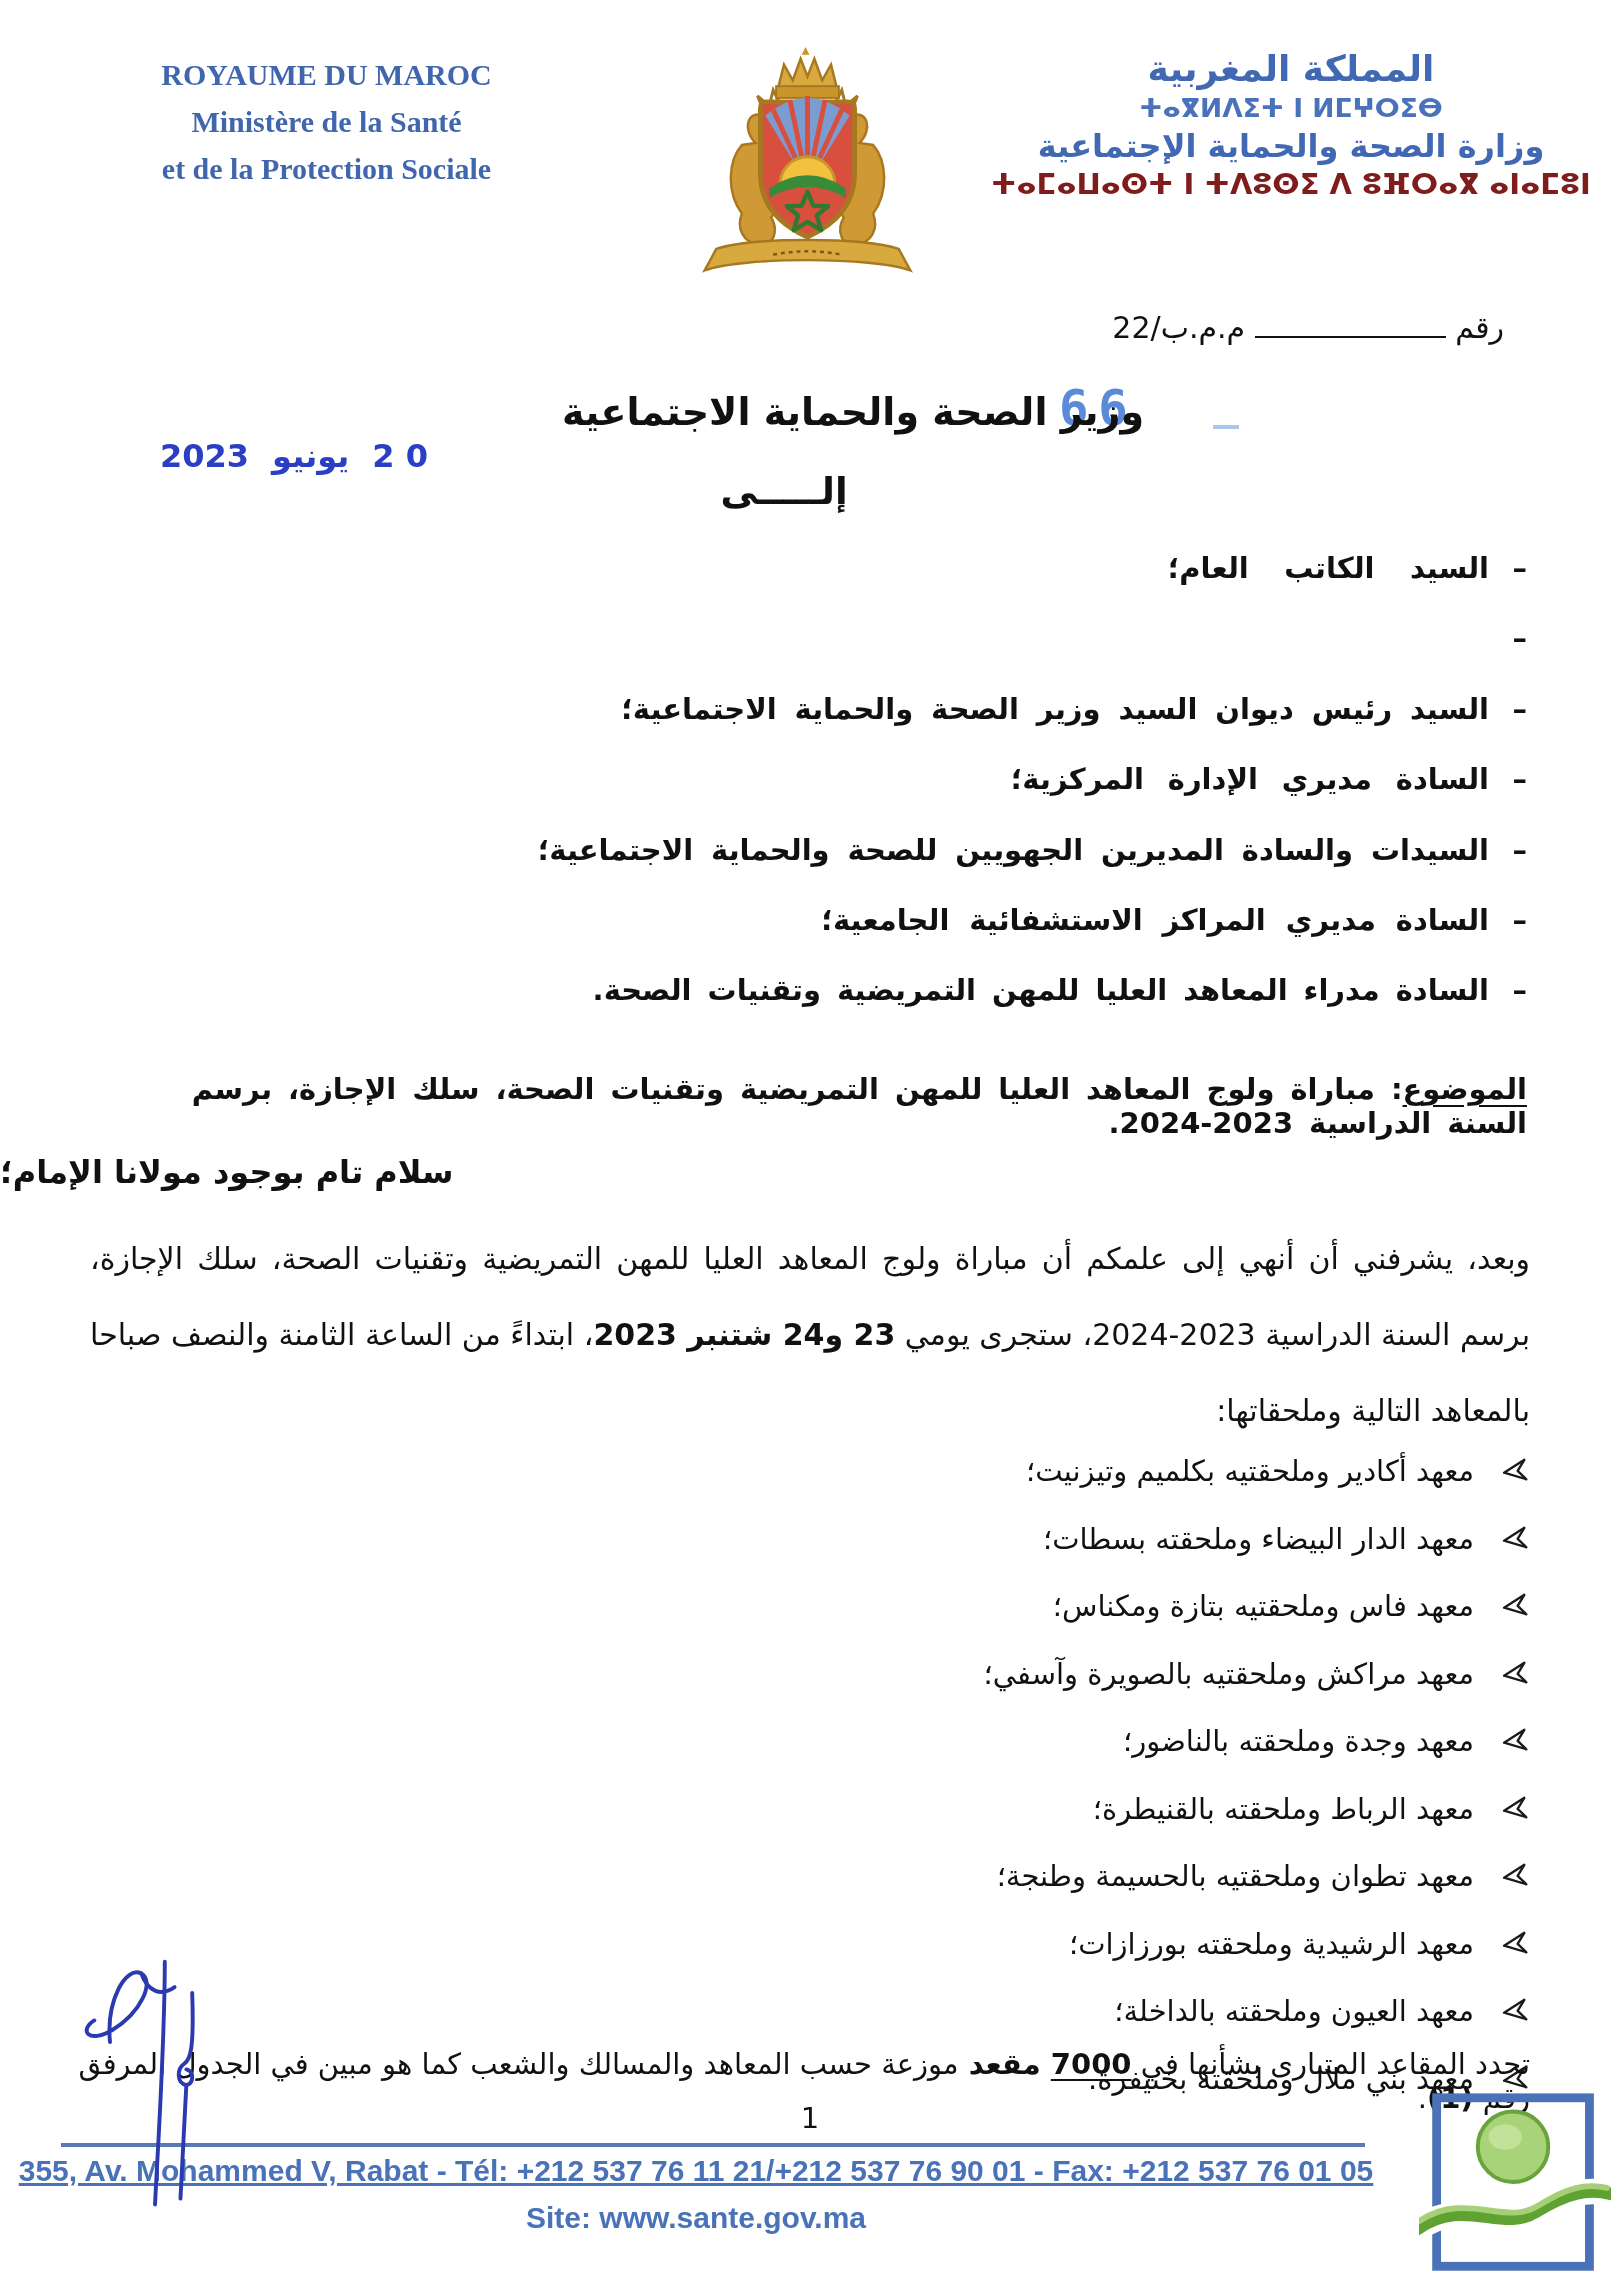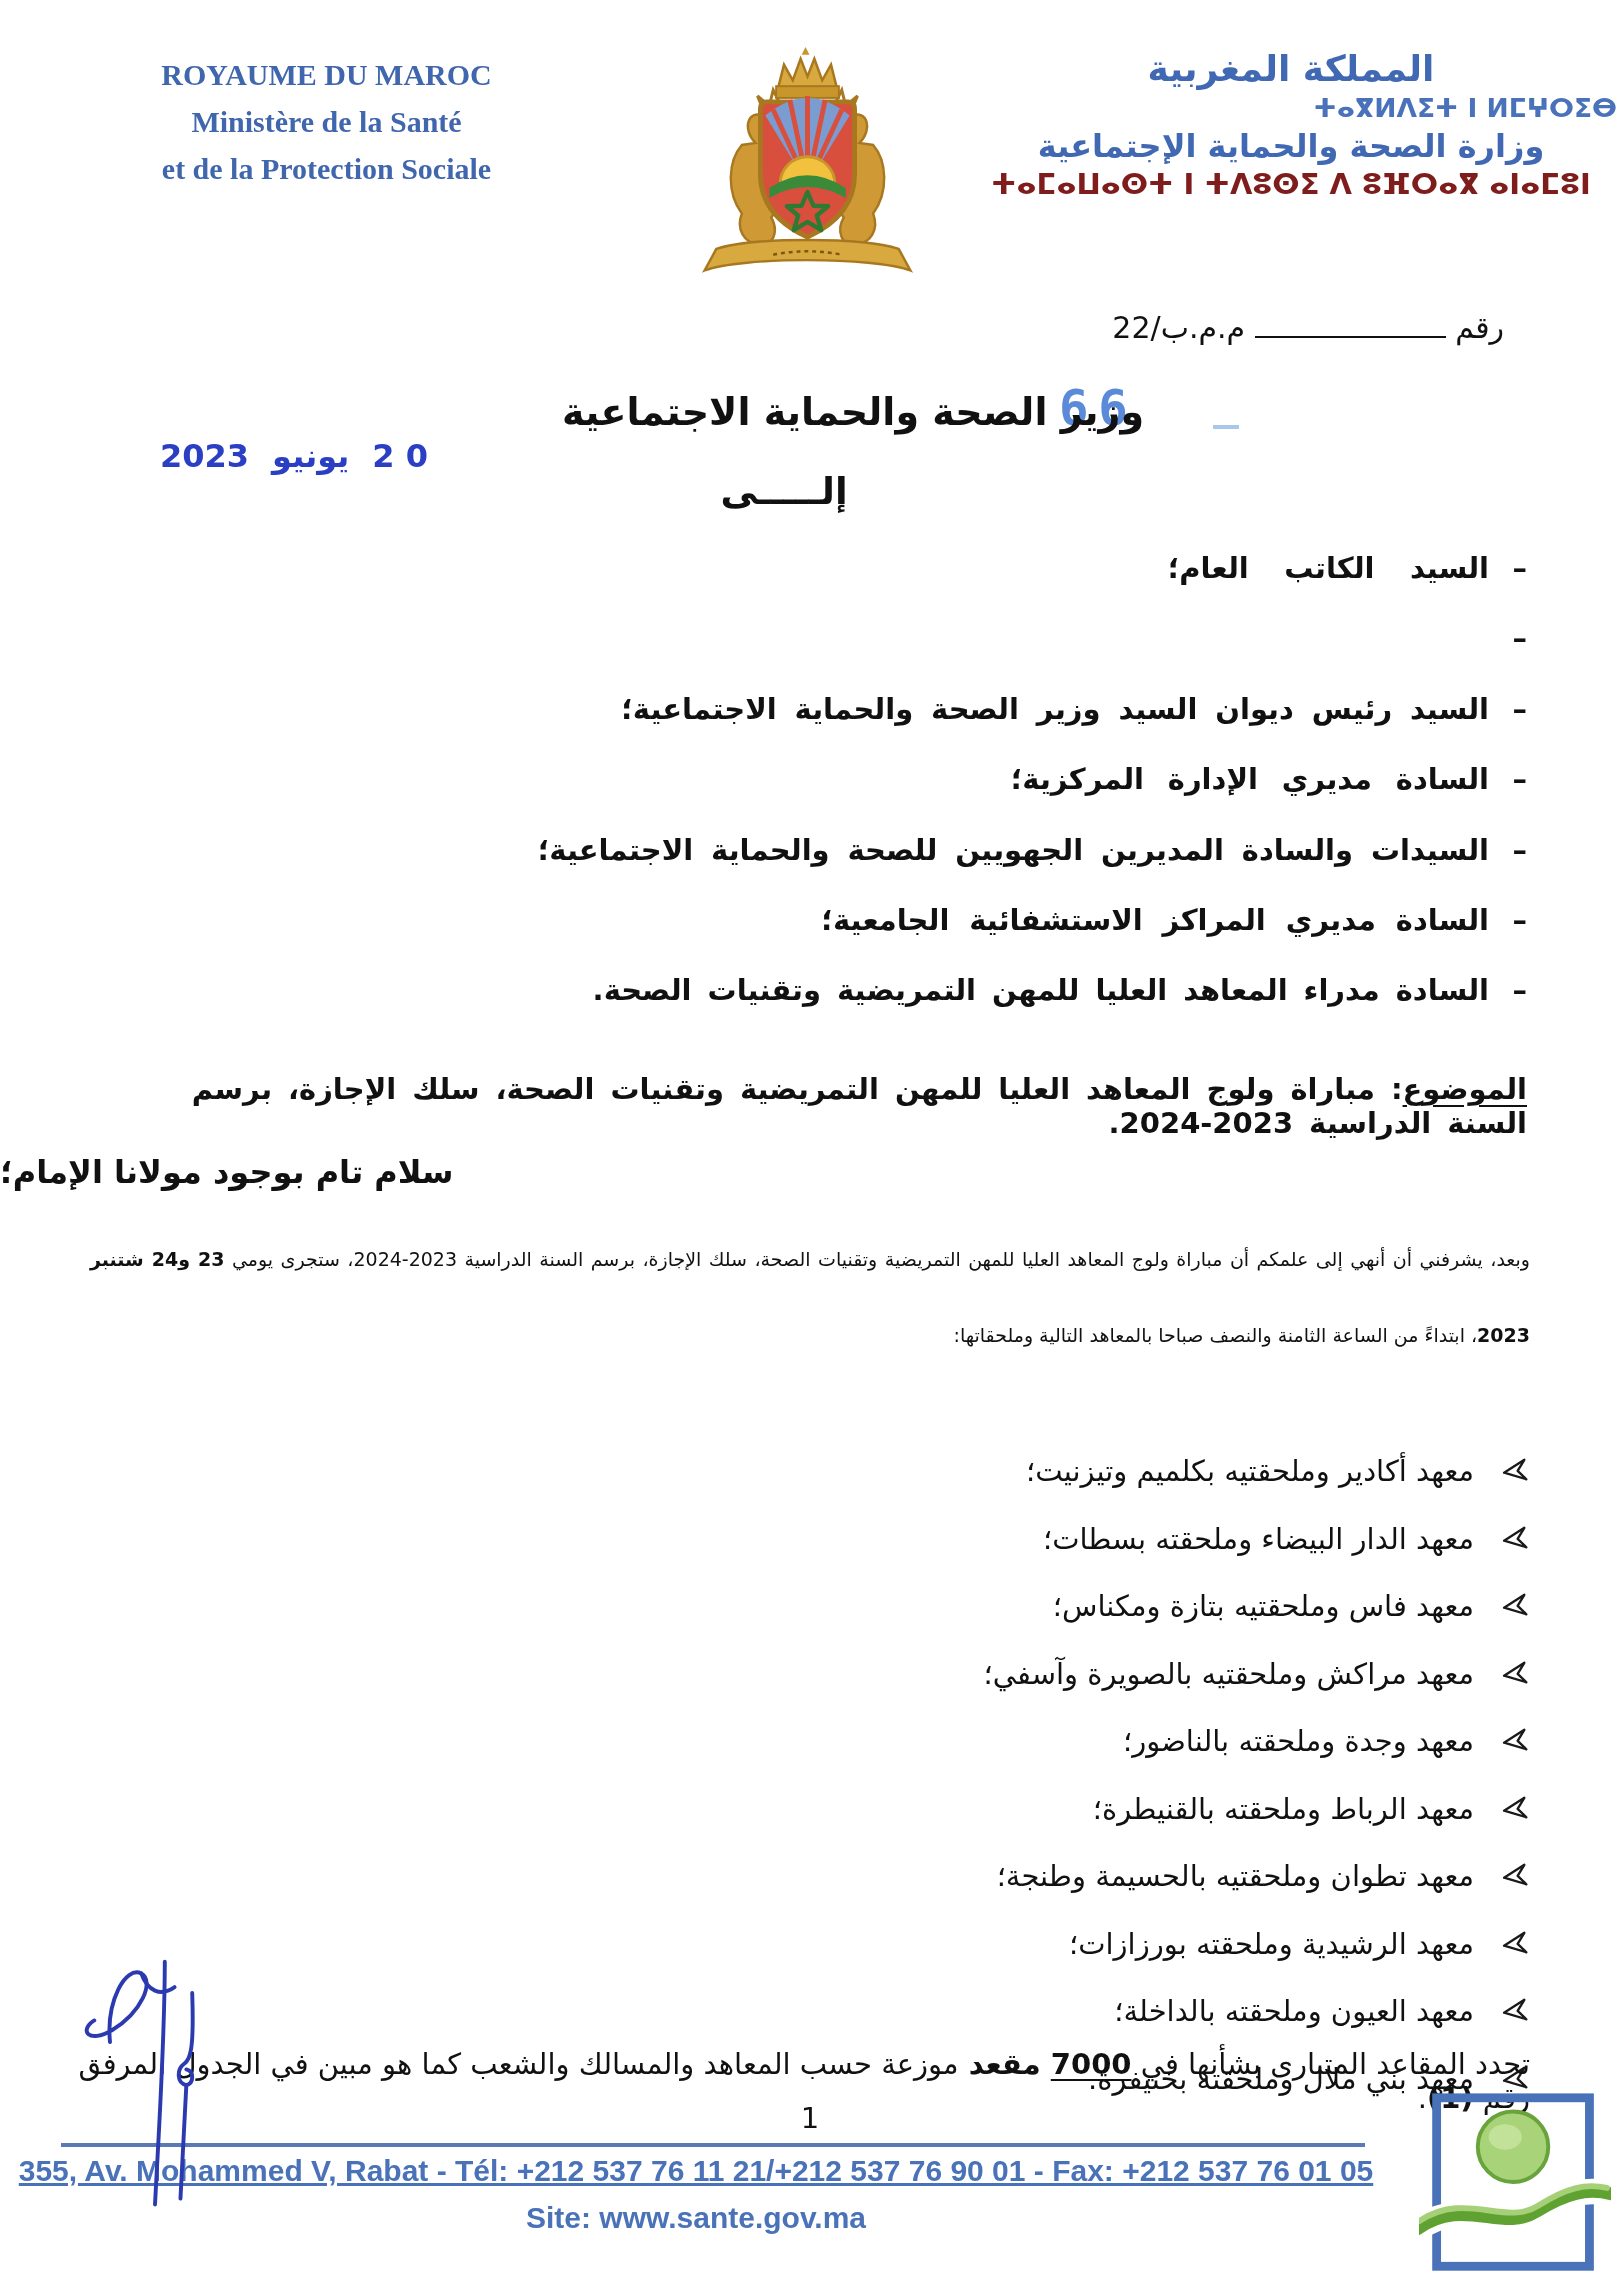--- a/index.html
+++ b/index.html
@@ -11,21 +11,21 @@
   }
   .abs { position:absolute; }
 
   
   .fr-header { left:47px; top:51px; width:559px; text-align:center;
     font-family:"Liberation Serif", serif; font-weight:bold;
     color:#4066ae; font-size:30px; line-height:47px; }
   .coat { left:679px; top:45px; }
   .ar-header { left:965px; top:47px; width:652px; text-align:center; color:#4168b2; }
   .ar-header .l1 { font-size:36px; font-weight:bold; line-height:43px; }
-  .ar-header .l2 { font-size:26.5px; font-weight:bold; line-height:35px; color:#4a72ba;text-align:right; }
+  .ar-header .l2 { font-size:26.5px; font-weight:bold; line-height:35px; color:#4a72ba; }
   .ar-header .l3 { font-size:32px; font-weight:bold; line-height:43px; }
   .ar-header .l4 { font-size:29px; font-weight:bold; line-height:33px; color:#7f1d1d; }
 
   
   .ref-line { right:116px; top:310px; direction:rtl; font-size:30px;text-align:center; }
   .ref-line .fill-line { display:inline-block; width:191px; height:3.9px;
     border-bottom:2px solid #111; vertical-align:baseline; }
   .stamp-66 { left:1059px; top:380px; font-family:"DejaVu Sans Mono", monospace;
     font-size:49px; font-weight:bold; color:#5b8bd8; letter-spacing:9.8px; }
   .stamp-dash { left:1213px; top:425px; width:25.5px; height:3.9px; background:#a9c7ea; }
@@ -48,21 +48,21 @@
   .sp-4 { word-spacing:13.7px; } .sp-5 { word-spacing:7.8px; } .sp-6 { word-spacing:9.8px; }
   .sp-7 { word-spacing:5.9px; }
 
   
   .subject { left:137px; right:93px; top:1072px; direction:rtl;
     font-size:29px; font-weight:bold; word-spacing:5.9px; position:absolute; }
   .subject .u { text-decoration:underline; text-underline-offset:5.9px; }
   .greeting { left:0; top:1153px; width:1549px; text-align:left;
     font-size:32px; font-weight:bold; }
   .body-par { left:90px; right:90px; top:1221px; position:absolute; direction:rtl;
-    text-align:justify; font-size:19px; line-height:76px; }
+    text-align:justify; font-size:30px; line-height:76px; }
   .b { font-weight:bold; }
 
   
   .institutes { right:93px; top:1450px; direction:rtl; font-size:29px; }
   .inst { display:flex; gap:25.5px; margin-bottom:25.5px; line-height:42px;
     align-items:center; white-space:nowrap; }
   .bullet { flex:0 0 auto; width:27.4px; height:25.5px; transform:rotate(-6deg); }
 
   
   .closing { left:61px; right:90px; top:2047px; position:absolute; direction:rtl;

